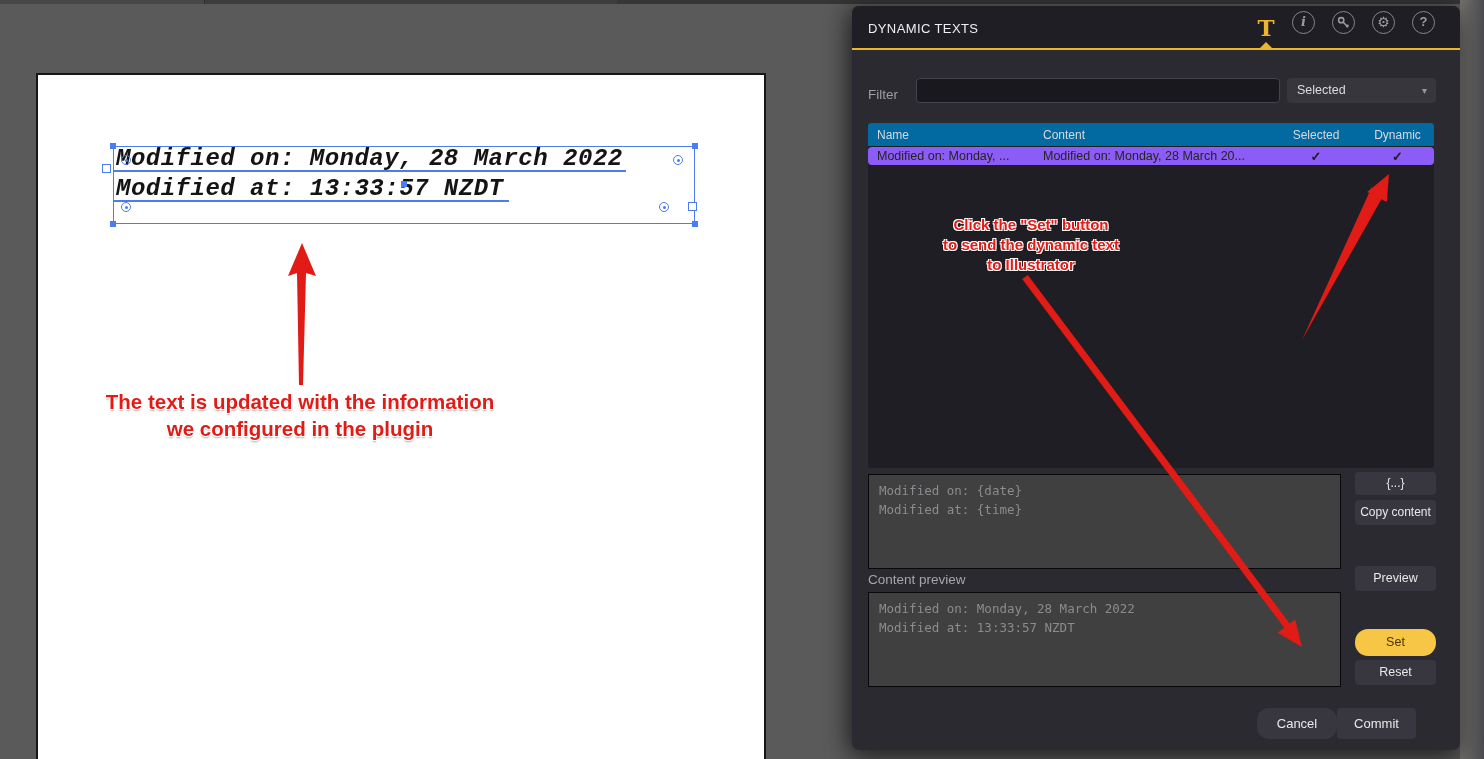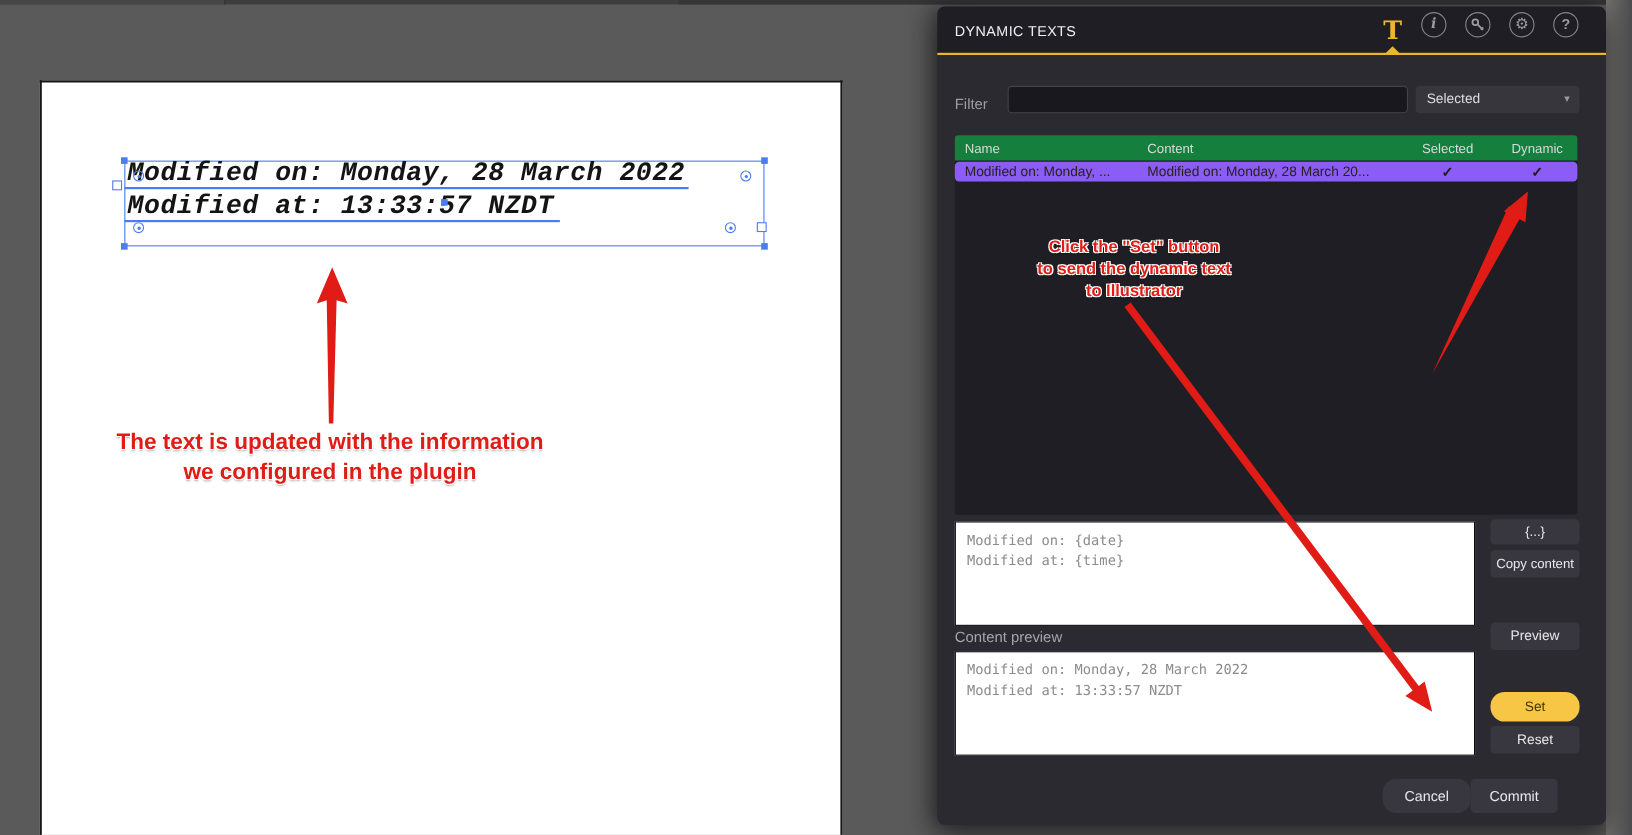--- a/index.html
+++ b/index.html
@@ -63,32 +63,32 @@
   .filter-input { left:64px; top:72px; width:364px; height:25px; background:#19181e;
                   border:1px solid #44434b; border-radius:4px; color:#dddddd; font-size:12.5px;
                   padding:0 9px; font-family:"Liberation Sans", sans-serif; outline:none; }
   .filter-select { left:435px; top:72px; width:149px; height:25px; background:#37363d;
                    border-radius:4px; color:#dcdcde; font-size:12.5px; line-height:25px;
                    padding-left:10px; cursor:pointer; }
   .filter-caret { position:absolute; right:9px; top:0; color:#97979c; font-size:10px; }
 
   .list-box { left:16px; top:117px; width:566px; height:345px; background:#1f1e24; border-radius:3px; }
   .grid-row { display:grid; grid-template-columns:163px 240px 90px 1fr; align-items:center; }
-  .list-header { width:566px; height:23px; background:#15803d; border-radius:3px 3px 0 0;
+  .list-header { width:566px; height:23px; background:#0369a1; border-radius:3px 3px 0 0;
                  color:#d9d9db; font-size:12px; }
   .hdr-name { padding-left:9px; }
   .hdr-content { padding-left:12px; }
   .hdr-center { text-align:center; }
   .list-row-sel { position:absolute; left:0; top:24px; width:566px; height:18px; background:#8b5cf6;
                   border-radius:4px; color:#26241f; font-size:12.5px; cursor:pointer; }
   .cell-name { padding-left:9px; white-space:nowrap; overflow:hidden; }
   .cell-content { padding-left:12px; white-space:nowrap; overflow:hidden; }
   .cell-check { text-align:center; font-weight:700; font-size:13px; color:#1d1d1d; }
 
-  .code-box { background:#ffffff; border:1px solid #09090b; color:#8b8b90;
+  .code-box { background:#404040; border:1px solid #09090b; color:#8b8b90;
               font-family:"DejaVu Sans Mono", monospace; font-size:12.5px; line-height:19px;
               padding:6px 10px; white-space:pre; overflow:hidden; }
   .editor { left:16px; top:468px; width:473px; height:95px; resize:none; outline:none; display:block; }
   .preview-label { left:16px; top:566px; font-size:13.5px; color:#a5a5aa; }
   .preview-box { left:16px; top:586px; width:473px; height:95px; }
 
   .btn { background:#38373f; border-radius:4px; color:#e8e8ea; font-size:12.5px; text-align:center;
          cursor:pointer; font-family:"Liberation Sans", sans-serif; border:none; }
   .btn-token   { left:503px; top:466px; width:81px; height:23px; line-height:23px; font-size:12px; }
   .btn-copy    { left:503px; top:494px; width:81px; height:25px; line-height:25px; font-size:12px; }

